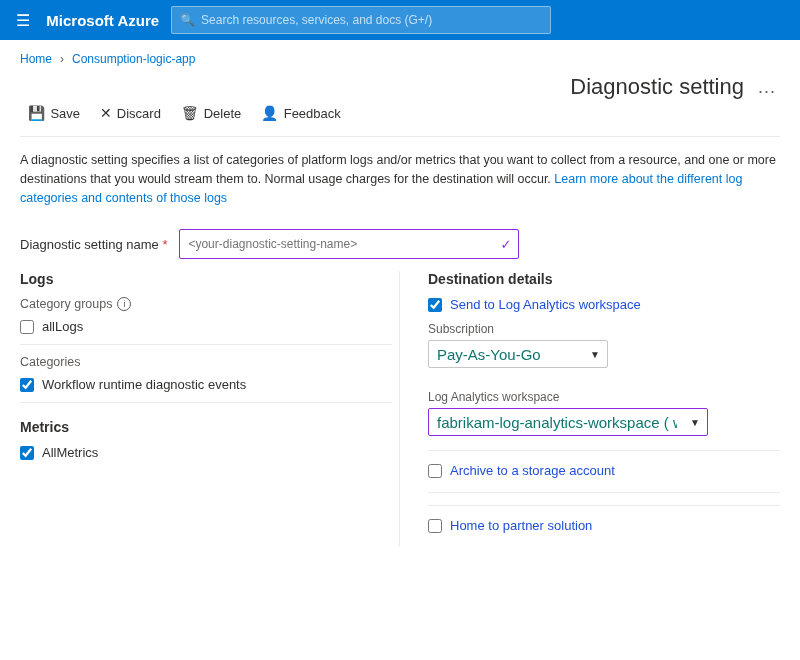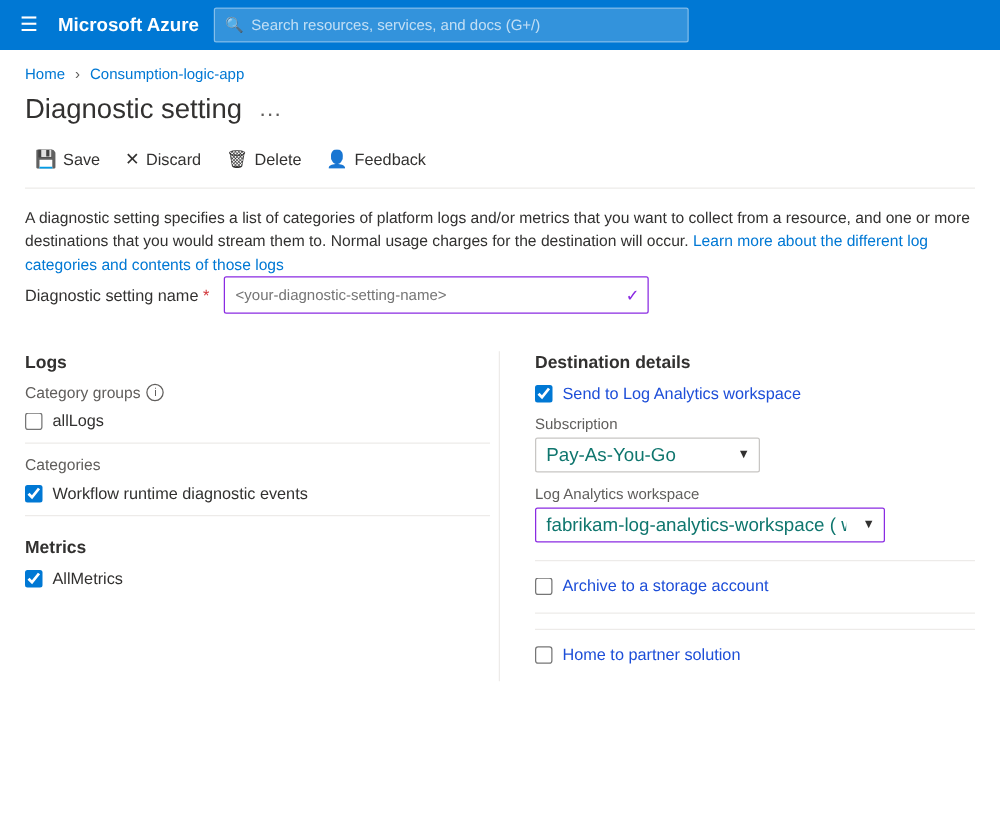--- a/index.html
+++ b/index.html
@@ -64,21 +64,21 @@
       margin-bottom: 8px;
     }
     .breadcrumb-sep { color: #605e5c; }
     .breadcrumb a { color: #0078d4; text-decoration: none; cursor: pointer; }
 
     
     .page-title-row {
       display: flex;
       align-items: center;
       gap: 10px;
-      margin-bottom: 14px;
+      justify-content: flex-end;
     }
     .page-title {
       font-size: 22px;
       font-weight: 300;
       color: #323130;
     }
     .ellipsis-btn {
       font-size: 18px;
       color: #605e5c;
       cursor: pointer;
@@ -109,31 +109,31 @@
       padding: 5px 8px;
       border-radius: 2px;
     }
     .toolbar-btn .btn-icon { font-size: 14px; }
 
     
     .description {
       font-size: 12.5px;
       color: #323130;
       line-height: 1.5;
-      margin-bottom: 0;
+      margin-bottom: 22px;
       max-width: 780px;
     }
     .description a { color: #0078d4; text-decoration: none; cursor: pointer; }
 
     
     .setting-name-row {
       display: flex;
       align-items: center;
       gap: 12px;
-      margin-bottom: 30px;
+      margin-bottom: 12px;
     }
     .setting-name-label {
       font-size: 13px;
       color: #323130;
       white-space: nowrap;
     }
     .required-star { color: #d13438; }
     .setting-name-input-wrap {
       position: relative;
       display: inline-block;
@@ -389,21 +389,21 @@
         <div style="margin-left:0; margin-top: 10px;">
           <div class="dest-sublabel">Subscription</div>
           <div class="dest-select-wrap">
             <select class="dest-select normal">
               <option>Pay-As-You-Go</option>
             </select>
             <span class="chevron">▼</span>
           </div>
         </div>
 
-        <div style="margin-top: 10px;">
+        <div style="margin-top: 22px;">
           <div class="dest-sublabel">Log Analytics workspace</div>
           <div class="dest-select-wrap">
             <select class="dest-select workspace-select">
               <option>fabrikam-log-analytics-workspace ( westus )</option>
             </select>
             <span class="chevron">▼</span>
           </div>
         </div>
       </div>
 

